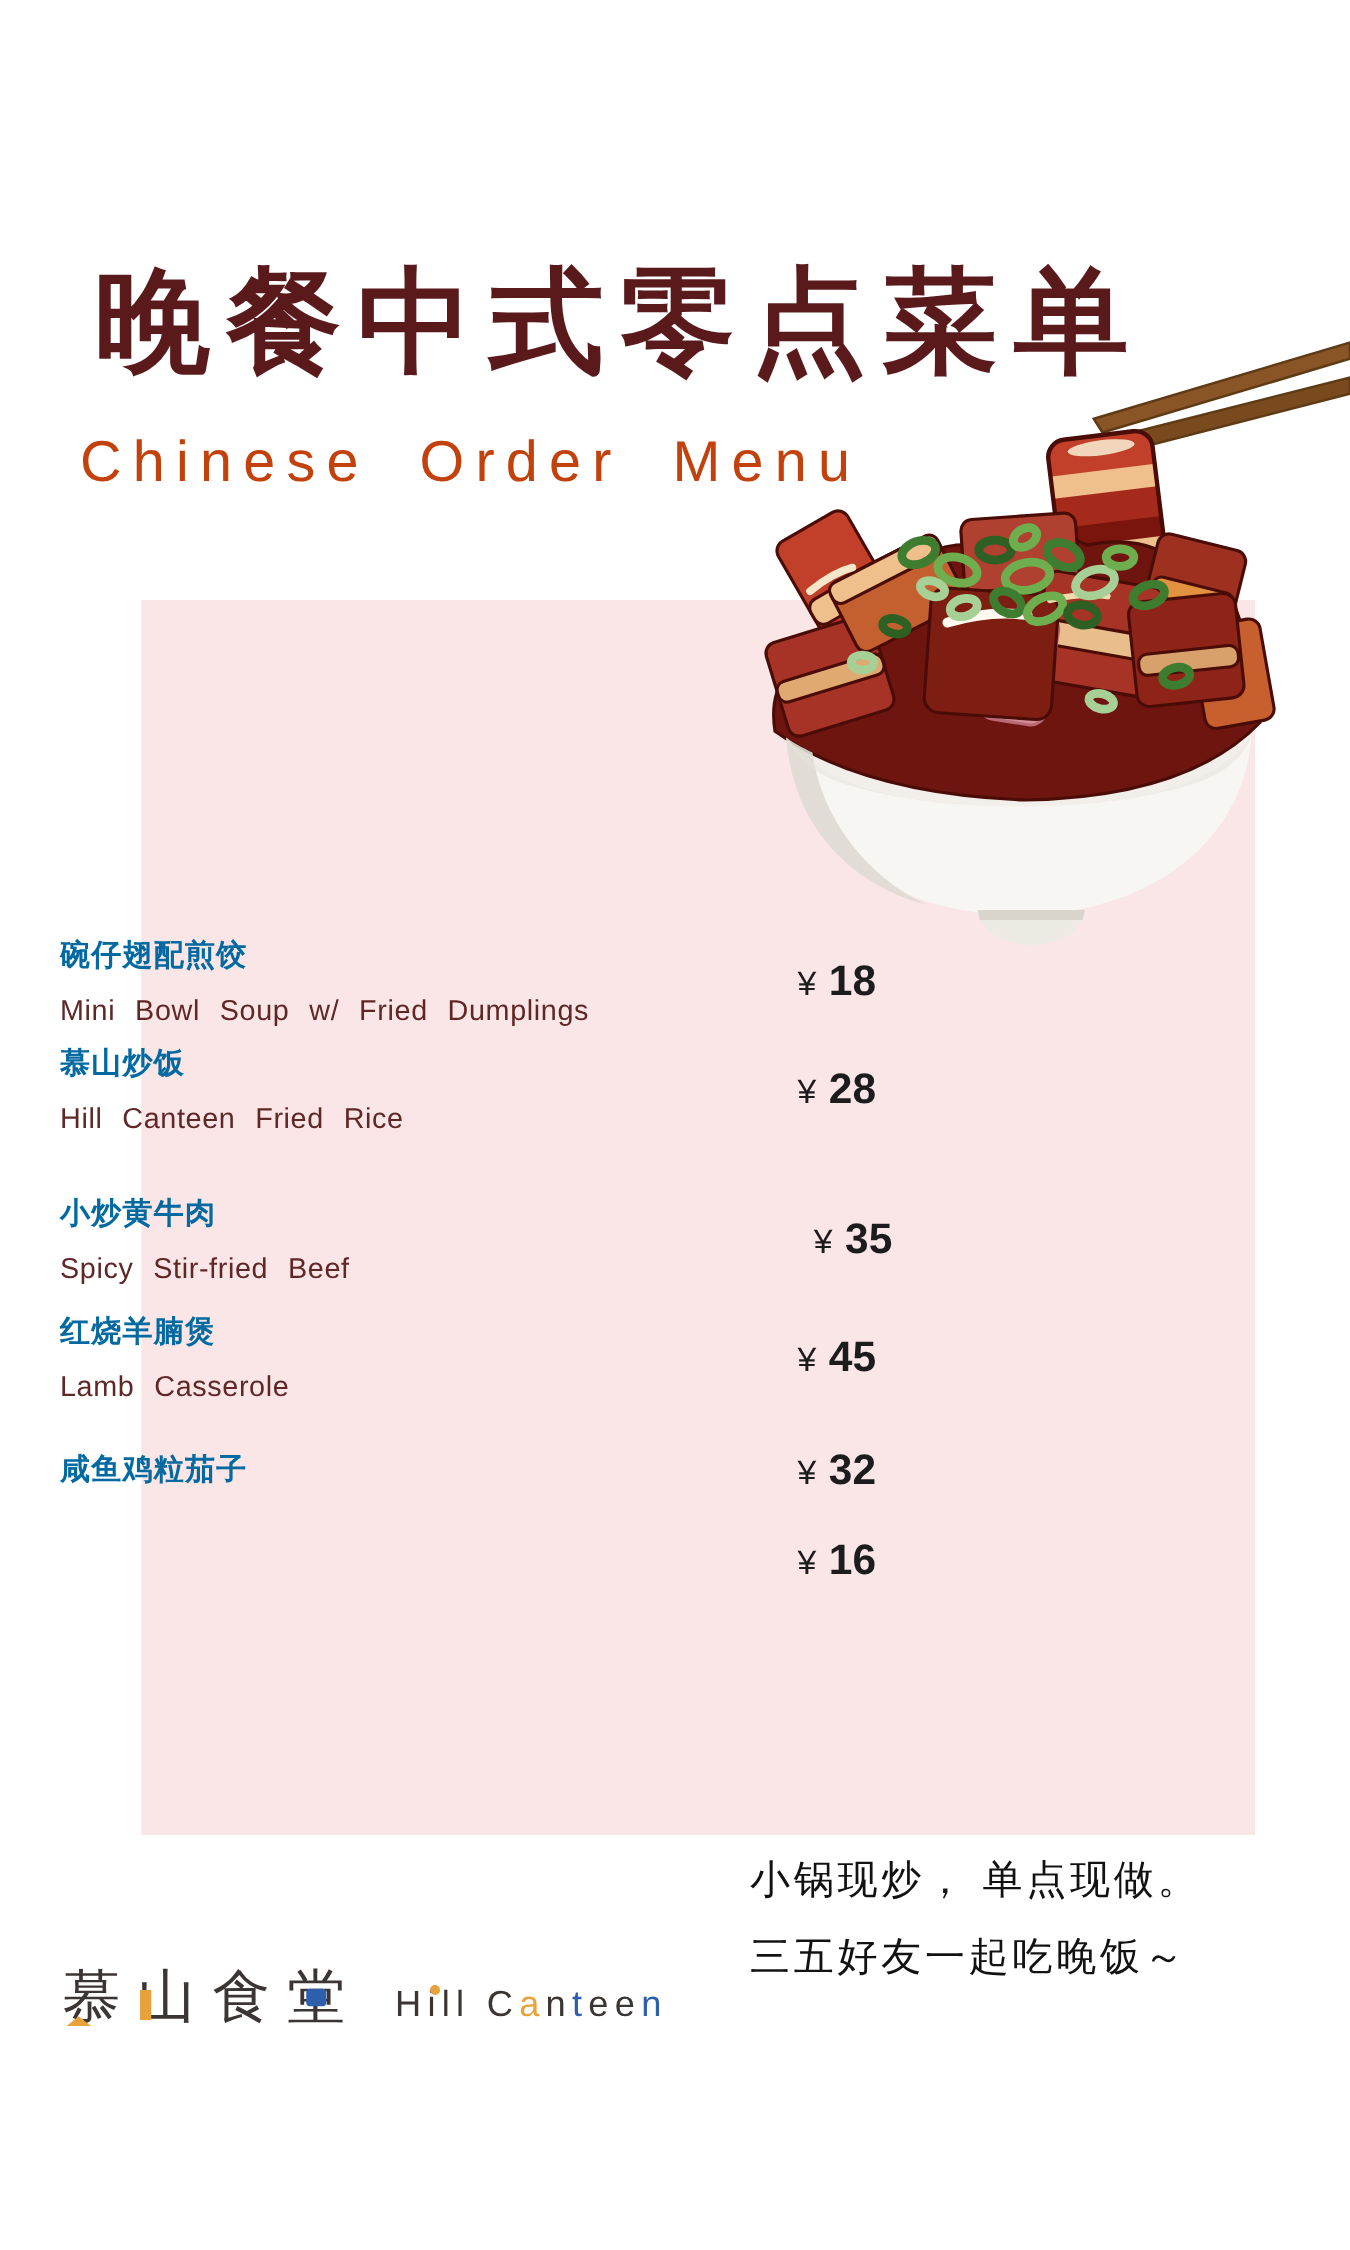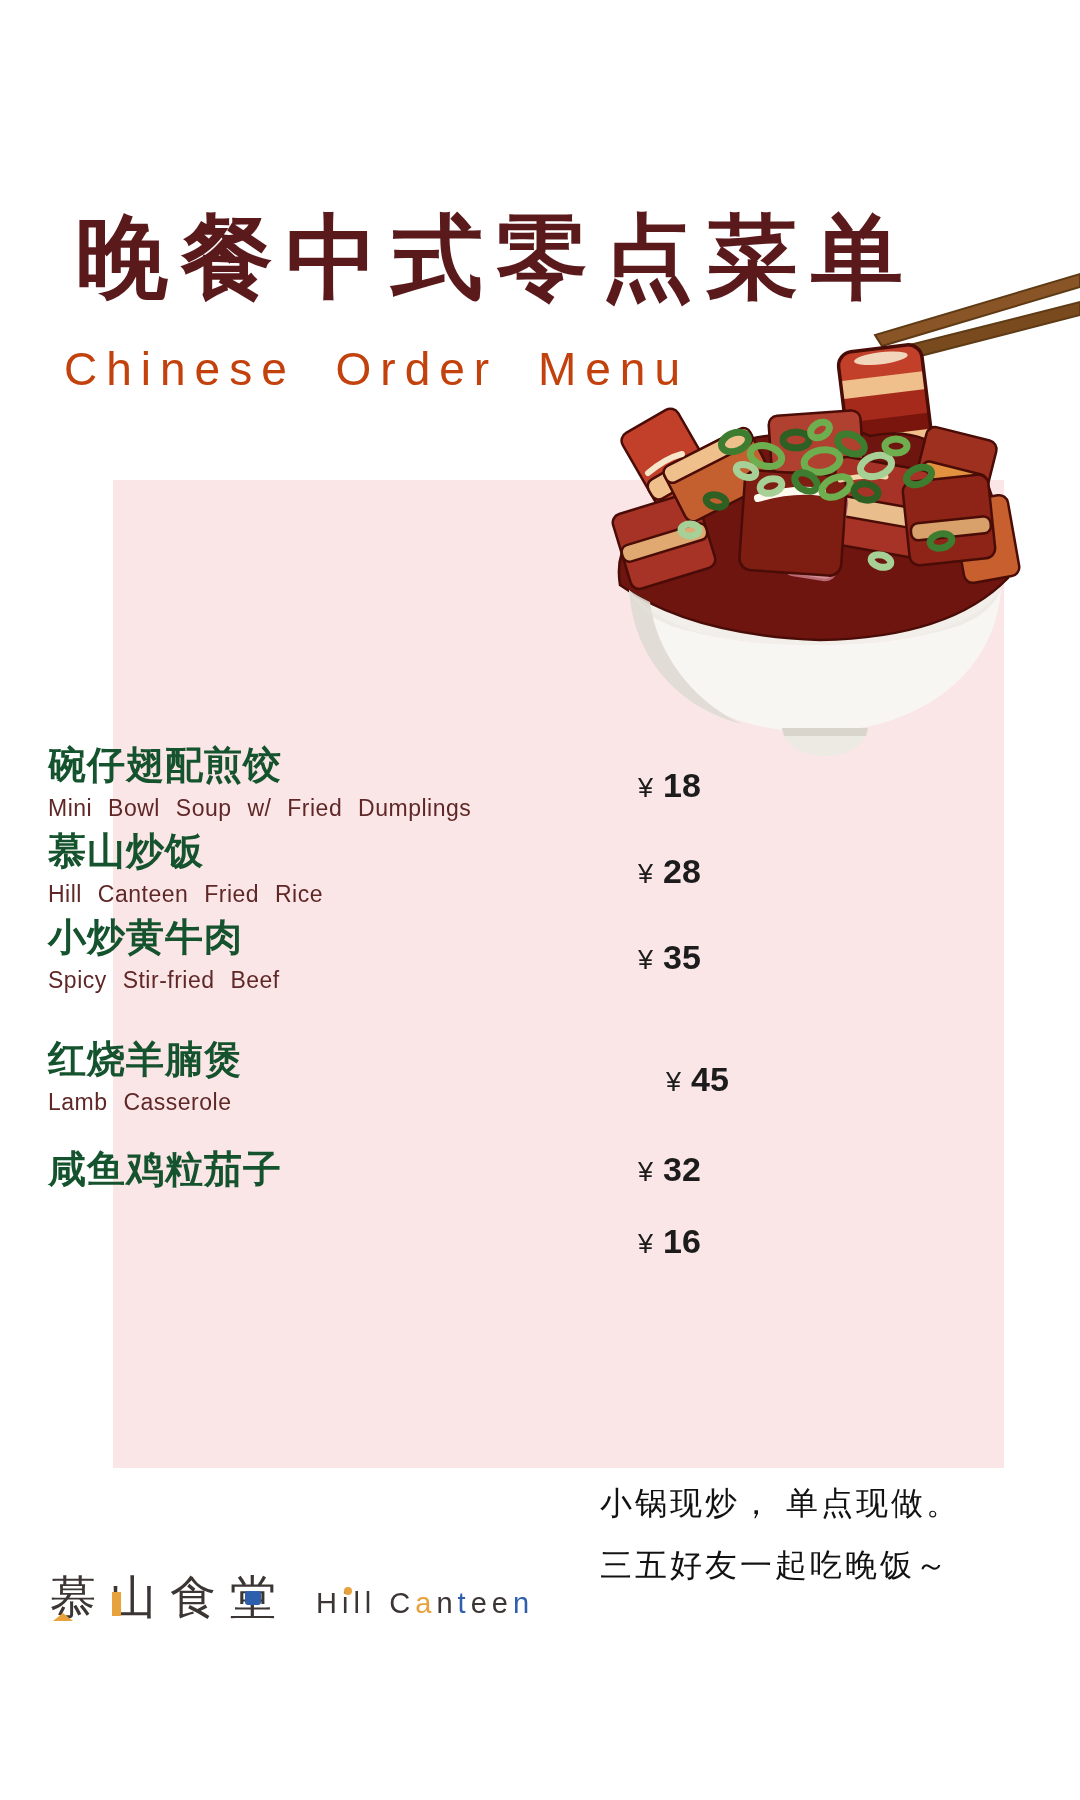--- a/index.html
+++ b/index.html
@@ -23,28 +23,28 @@
   .panel{
     position:absolute;left:113px;top:480px;width:891px;height:988px;
     background:#FBE6E7;z-index:0;
   }
   
   .illus{position:absolute;left:520px;top:230px;width:560px;height:530px;z-index:1;}
   
   .menu-list{position:absolute;left:48px;top:742px;width:730px;z-index:2;}
   .menu-item{display:flex;align-items:center;}
   .menu-item:nth-child(2){}
-  .menu-item:nth-child(3){}
-  .menu-item:nth-child(4){margin-top:36px;gap:28px;}
+  .menu-item:nth-child(3){margin-top:34px;gap:13px;}
+  .menu-item:nth-child(4){margin-top:9px;}
   .menu-item:nth-child(5){margin-top:24px;}
   .menu-item:nth-child(6){margin-top:30px;}
   .mi-text{width:590px;}
   .mi-cn{
     font-family:Liberation Sans, sans-serif;
-    font-size:38px;line-height:46px;color:#14532d;letter-spacing:1px;
+    font-size:24px;line-height:46px;color:#0369a1;letter-spacing:1px;
     font-weight:600;white-space:nowrap;
   }
   .mi-en{
     font-size:23px;line-height:40px;color:#602727;letter-spacing:0.5px;
     word-spacing:9px;white-space:nowrap;
   }
   .menu-item:nth-child(5) .mi-en,
   .menu-item:nth-child(6) .mi-en{font-size:31px;line-height:44px;}
   .mi-price{display:flex;align-items:baseline;color:#1C1C1C;white-space:nowrap;}
   .mi-yen{font-size:27px;font-weight:400;}

